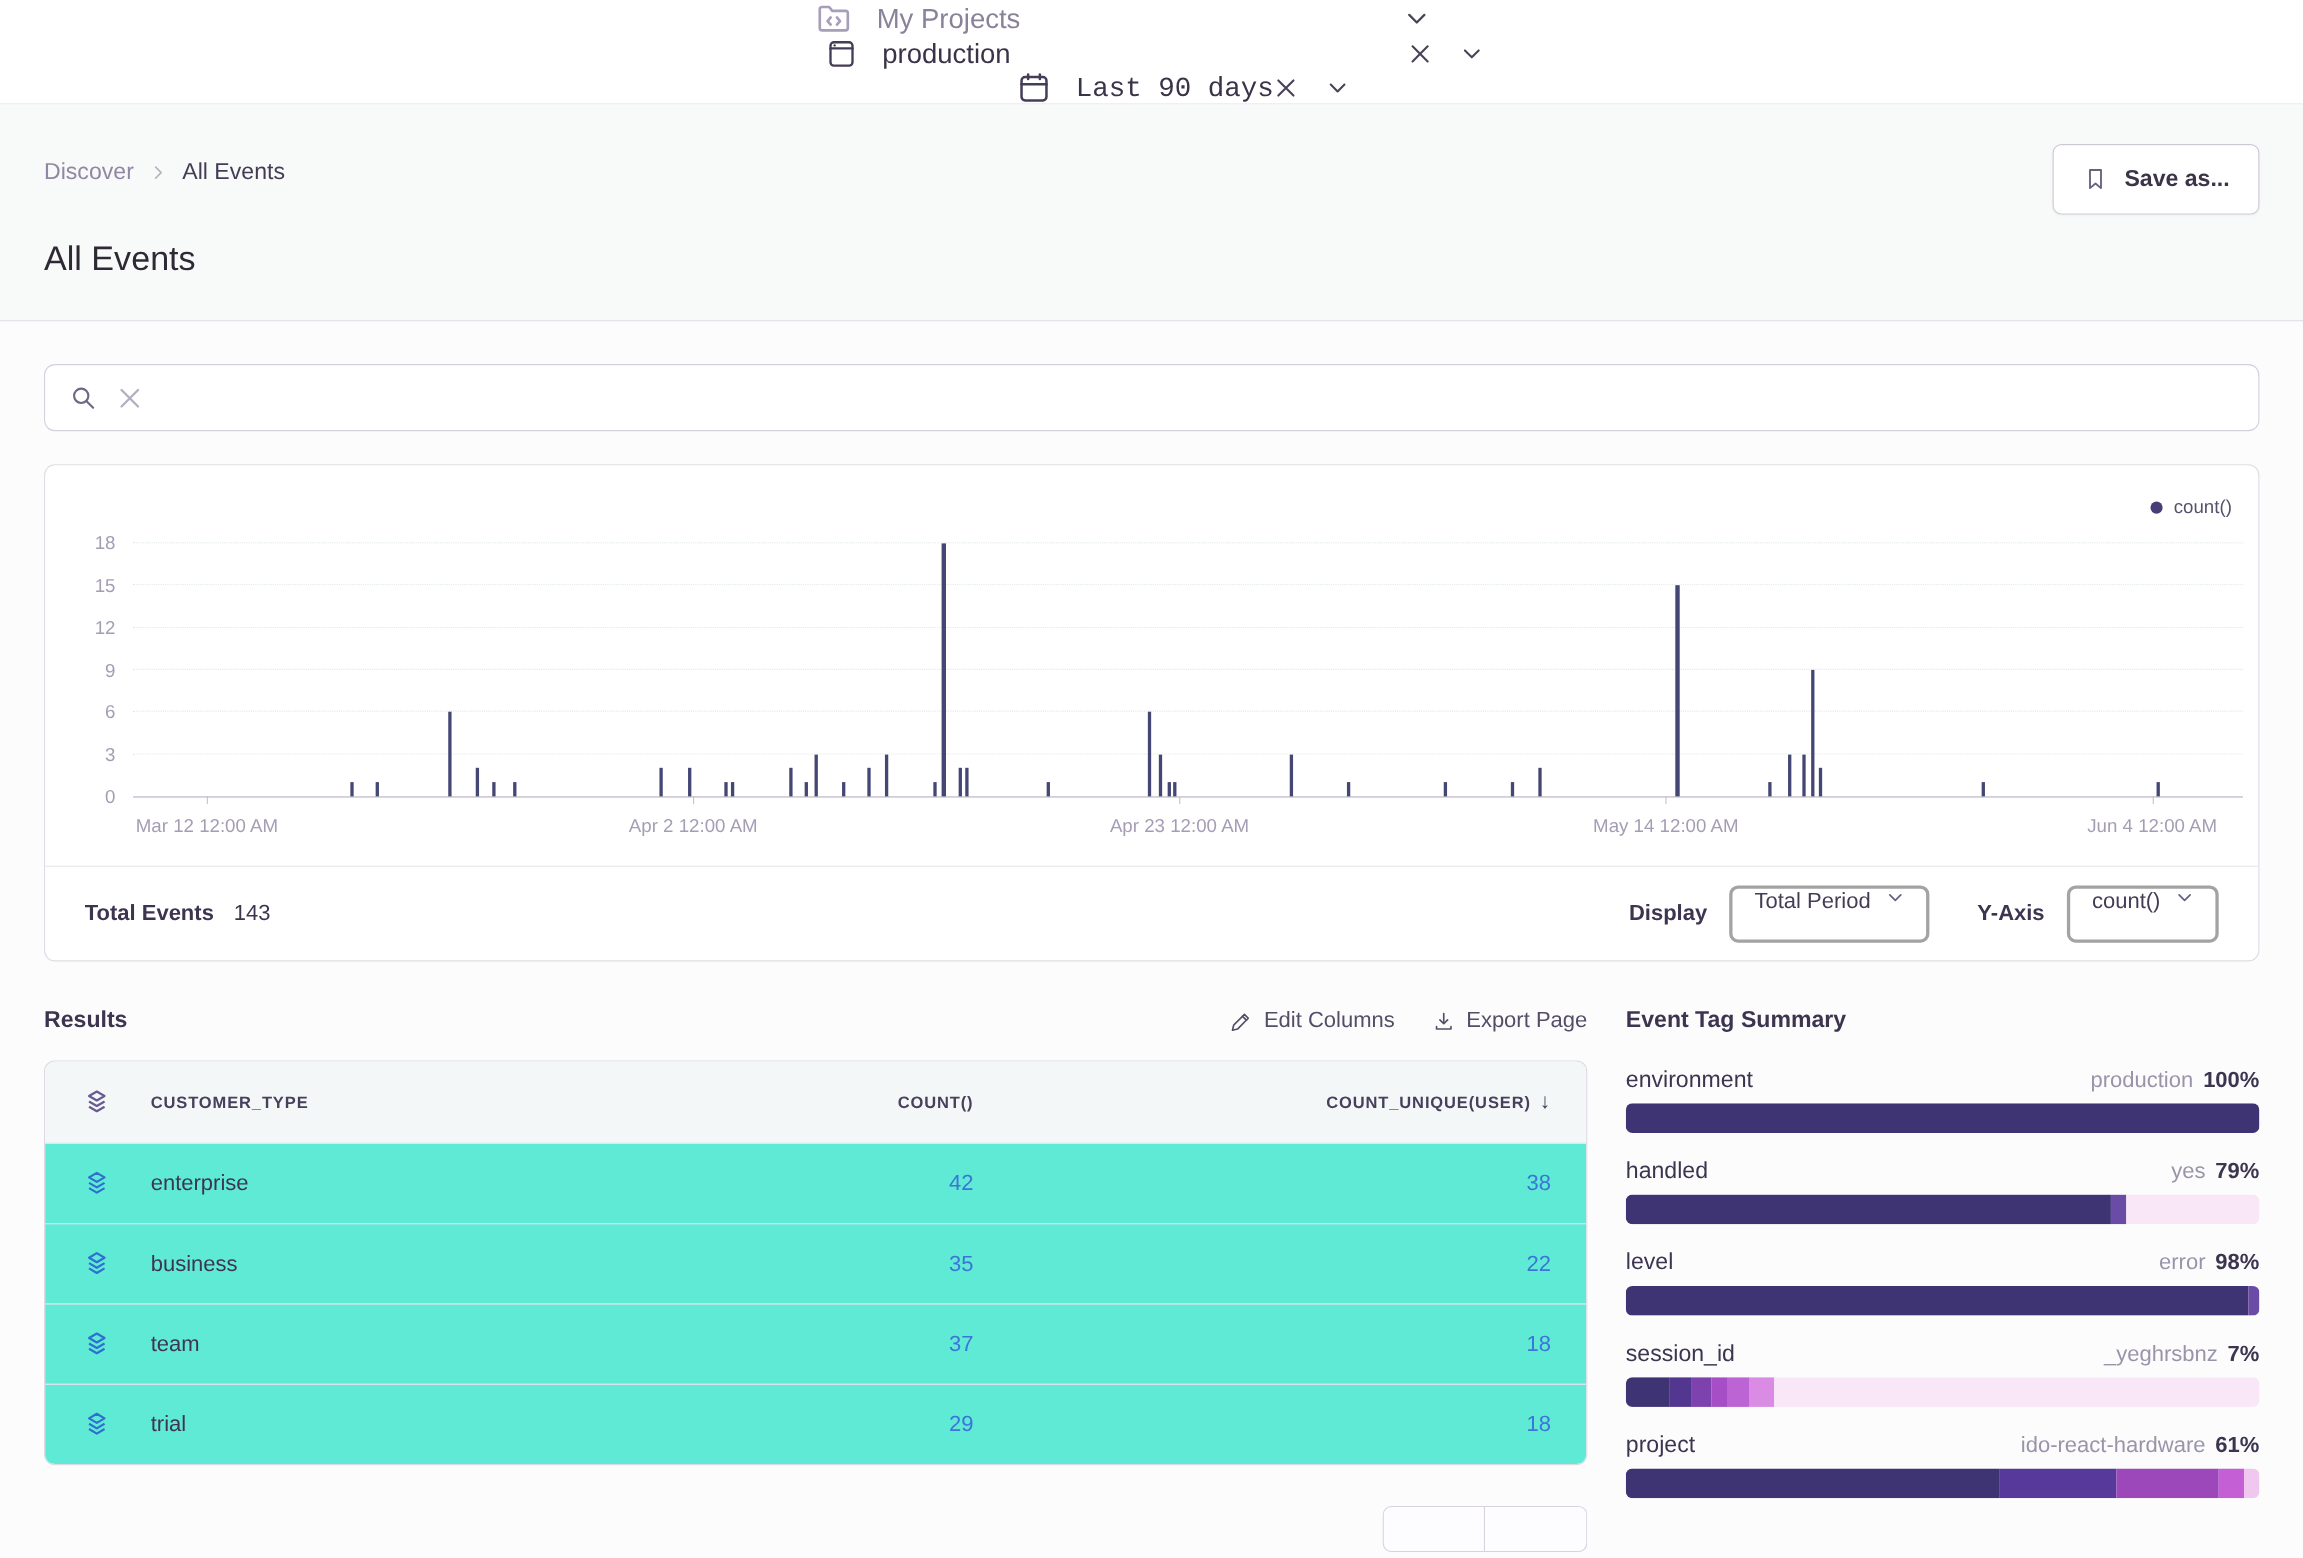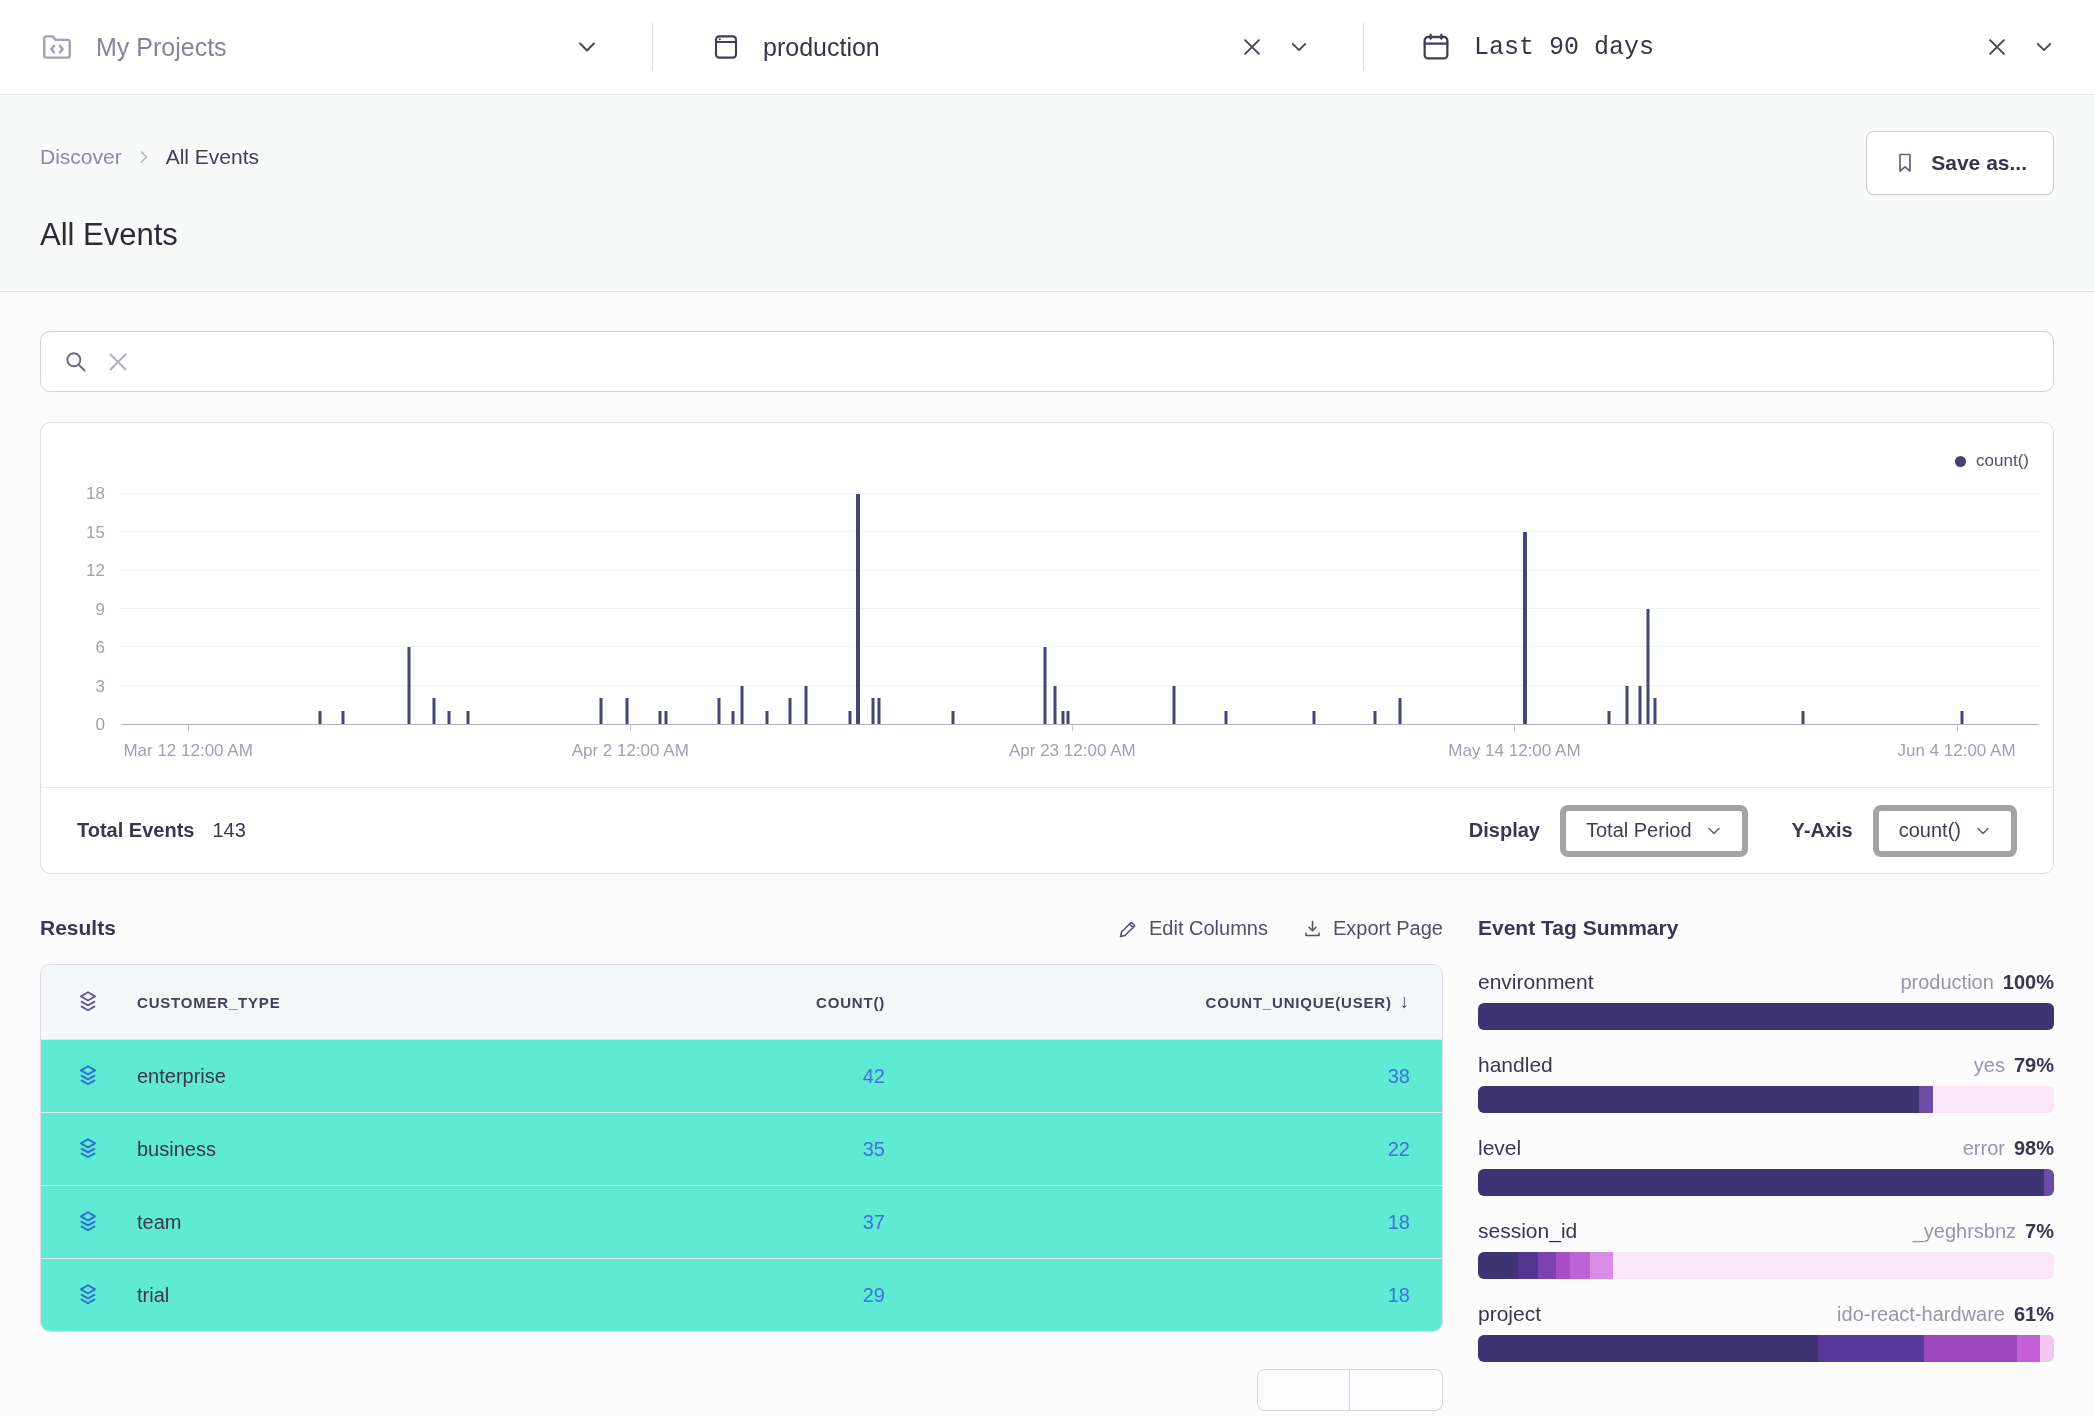--- a/index.html
+++ b/index.html
@@ -7,21 +7,21 @@
   body {
     font-family: "Liberation Sans", sans-serif;
     background: #fbfcfb;
     color: #3d3550;
   }
   svg { display: block; }
 
   
   .topbar {
     height: 95px; background: #ffffff; border-bottom: 1px solid #e7e4ea;
-    display: flex; align-items: center; padding: 0 40px;
+    display: flex; align-items: center; padding: 0 40px; flex-direction: column;
   }
   .tb-section { display: flex; align-items: center; height: 100%; }
   .tb-proj { width: 612px; }
   .tb-env  { width: 710px; padding-left: 58px; }
   .tb-date { flex: 1; padding-left: 56px; font-family: Liberation Mono, monospace; }
   .tb-divider { width: 1px; height: 48px; background: #dedae2; }
   .tb-icon { color: #a79fba; margin-right: 22px; }
   .tb-icon-dark { color: #453d57; margin-right: 22px; }
   .tb-label-light { font-size: 25px; color: #8a8299; }
   .tb-label { font-size: 25px; color: #3b3348; font-weight: 500; }
@@ -73,22 +73,22 @@
   .ylab { position: absolute; right: 0; width: 64px; text-align: right; font-size: 17px; color: #a49db4; line-height: 20px; transform: translateY(50%); }
   .x-axis { position: absolute; left: 80px; right: 14px; top: 318px; height: 24px; }
   .xlab { position: absolute; transform: translateX(-50%); white-space: nowrap; font-size: 17px; color: #a49db4; }
   .chart-footer { border-top: 1px solid #e9e6ed; height: 86px; display: flex; align-items: center; padding: 0 36px; font-size: 20px; }
   .total-label { font-weight: 700; color: #3d3550; }
   .total-value { margin-left: 18px; color: #3d3550; }
   .cf-right { margin-left: auto; display: flex; align-items: center; }
   .cf-label { font-weight: 600; color: #3d3550; margin-right: 20px; }
   .cf-label.second { margin-left: 44px; }
   .dropdown-btn {
-    height: 52px; display: flex; align-items: center; gap: 14px; padding: 0 20px;
-    background: #fff; border: 6px solid #a3a3a3; border-radius: 8px;
+    height: 52px; display: flex; align-items: flex-start; gap: 14px; padding: 0 20px;
+    background: #fff; border: 3px solid #a3a3a3; border-radius: 8px;
     font-size: 20px; color: #443c55; font-weight: 500; cursor: pointer;
   }
   .dropdown-btn .chev { color: #6a6180; }
 
   
   .results-wrap { display: flex; margin-top: 42px; gap: 35px; align-items: flex-start; }
   .left-col { width: 1403px; flex: none; }
   .results-head { display: flex; align-items: center; margin-bottom: 24px; }
   .section-heading { font-size: 21px; font-weight: 700; color: #3d3550; }
   .table-actions { margin-left: auto; display: flex; align-items: center; gap: 34px; }

